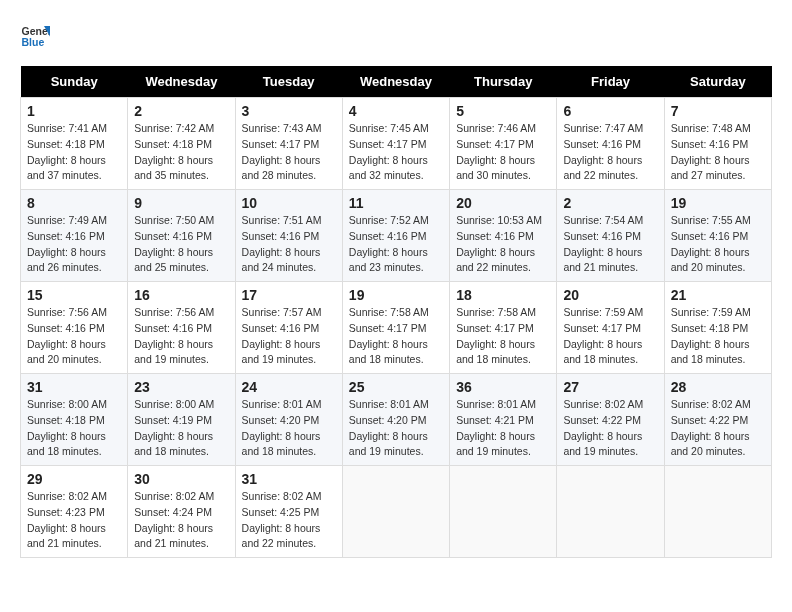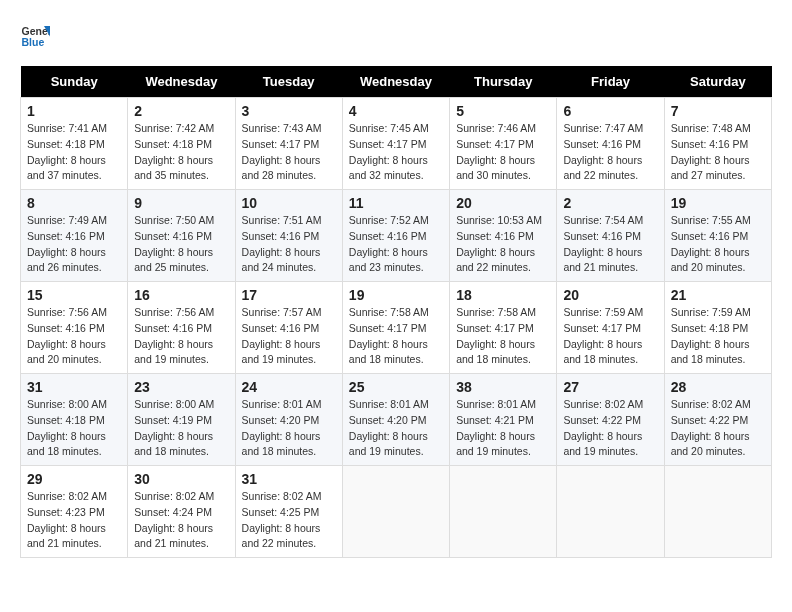--- a/index.html
+++ b/index.html
@@ -312,21 +312,21 @@
       </td>
         <td>
         <span class="day-num">25</span>
         <div class="day-info">
           <span>Sunrise: 8:01 AM</span><br>
           <span>Sunset: 4:20 PM</span><br>
           <span>Daylight: 8 hours and 19 minutes.</span>
         </div>
       </td>
         <td>
-        <span class="day-num">38</span>
+        <span class="day-num">36</span>
         <div class="day-info">
           <span>Sunrise: 8:01 AM</span><br>
           <span>Sunset: 4:21 PM</span><br>
           <span>Daylight: 8 hours and 19 minutes.</span>
         </div>
       </td>
         <td>
         <span class="day-num">27</span>
         <div class="day-info">
           <span>Sunrise: 8:02 AM</span><br>

